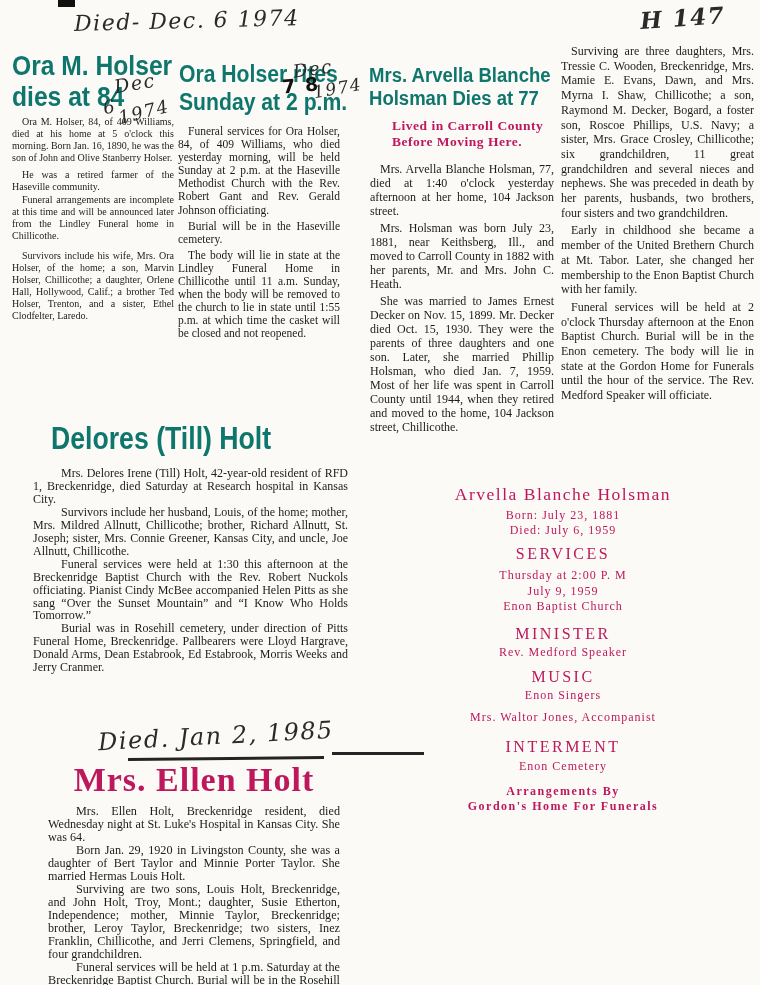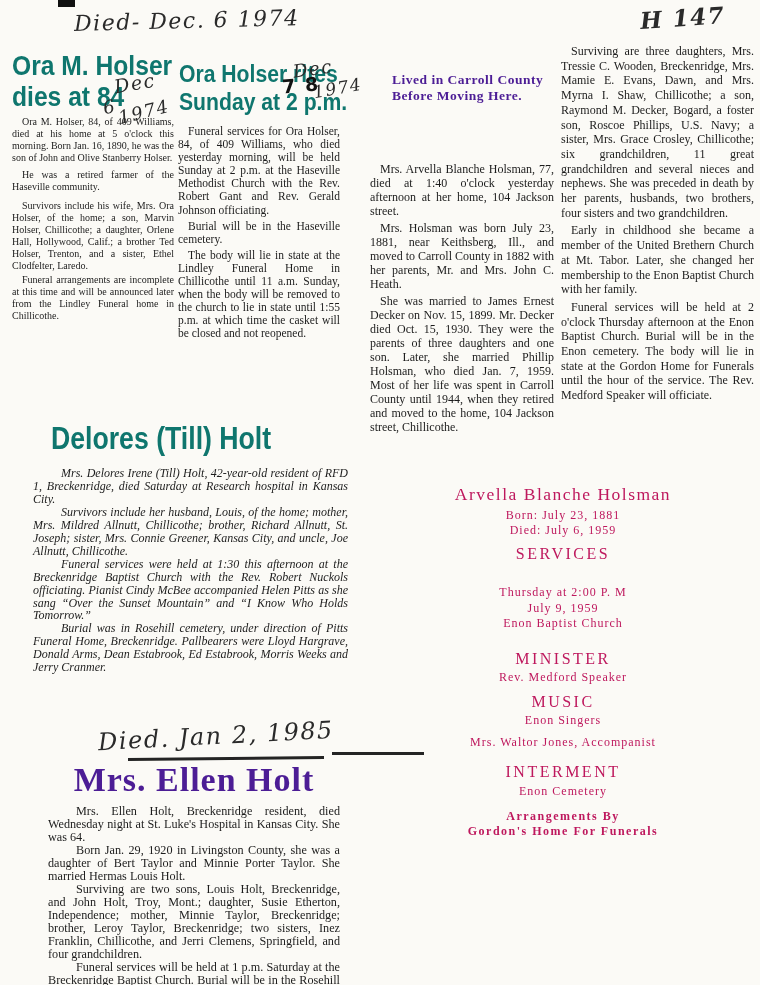--- a/index.html
+++ b/index.html
@@ -13,21 +13,21 @@
   .news { text-align:justify; }
   .news p { margin:0; text-indent:10px; }
   .news p + p { margin-top:3px; }
   .wide p { text-indent:28px; }
   .wide p + p { margin-top:0; }
   .abs { position:absolute; }
   
   .h-sans { font-family:"Liberation Sans", sans-serif; font-weight:bold; color:#0f766e; }
   .cond { display:inline-block; transform:scaleX(0.88); transform-origin:left top; white-space:nowrap; }
   .cond-c { display:inline-block; transform:scaleX(0.9); transform-origin:center top; white-space:nowrap; }
-  .h-serif { font-family:"Liberation Serif", serif; font-weight:bold; color:#4c1d95; }
+  .h-serif { font-family:"Liberation Serif", serif; font-weight:bold; color:#be185d; }
   
   .hw {
     position:absolute; font-family:"DejaVu Serif", serif; font-style:italic;
     color:#2a2a2a; white-space:nowrap; letter-spacing:1.5px;
   }
   
   .card { position:absolute; text-align:center; color:#be185d; }
   .card div { letter-spacing:1px; }
   .card .cname { font-size:17.5px; letter-spacing:1.5px; line-height:20px; }
   .card .meta { font-size:12px; line-height:14px; }
@@ -51,40 +51,44 @@
       <span class="cond">Ora M. Holser</span><br>
       <span class="cond">dies at 84</span>
     </div>
   </div>
   <div class="hw" style="left:114px; top:72px; font-size:19px; transform:rotate(-10deg);">Dec</div>
   <div class="hw" style="left:103px; top:96px; font-size:18px; transform:rotate(-12deg);">6</div>
   <div class="hw" style="left:118px; top:101px; font-size:18px; transform:rotate(-14deg);">1974</div>
   <div class="abs news" style="left:12px; top:116px; width:162px; font-size:10px; line-height:11.9px;">
     <p>Ora M. Holser, 84, of 409 Williams, died at his home at 5 o'clock this morning. Born Jan. 16, 1890, he was the son of John and Olive Stanberry Holser.</p>
     <p style="margin-top:5px;">He was a retired farmer of the Haseville community.</p>
+    <p style="margin-top:2px;">Funeral arrangements are incomplete at this time and will be announced later from the Lindley Funeral home in Chillicothe.</p>
     <p style="margin-top:8px;">Survivors include his wife, Mrs. Ora Holser, of the home; a son, Marvin Holser, Chillicothe; a daughter, Orlene Hall, Hollywood, Calif.; a brother Ted Holser, Trenton, and a sister, Ethel Clodfelter, Laredo.</p>
-    <p style="margin-top:2px;">Funeral arrangements are incomplete at this time and will be announced later from the Lindley Funeral home in Chillicothe.</p>
   </div>
 
   <div class="abs" style="left:179px; top:60px; width:172px;">
     <div class="h-sans" style="font-size:23px; line-height:28px;">
       <span class="cond" style="transform:scaleX(0.92);">Ora Holser rites</span><br>
       <span class="cond" style="transform:scaleX(0.92);">Sunday at 2 p.m.</span>
     </div>
   </div>
   <div class="hw" style="left:293px; top:58px; font-size:18px; transform:rotate(-8deg);">Dec</div>
   <div class="hw" style="left:282px; top:74px; font-size:19px; font-weight:bold; font-style:normal; font-family:'DejaVu Sans',sans-serif; transform:rotate(-5deg); color:#121212;">7 8</div>
   <div class="hw" style="left:313px; top:78px; font-size:17px; transform:rotate(-10deg);">1974</div>
   <div class="abs news" style="left:178px; top:125px; width:162px; font-size:11.5px; line-height:13.1px;">
     <p>Funeral services for Ora Holser, 84, of 409 Williams, who died yesterday morning, will be held Sunday at 2 p.m. at the Haseville Methodist Church with the Rev. Robert Gant and Rev. Gerald Johnson officiating.</p>
     <p>Burial will be in the Haseville cemetery.</p>
     <p>The body will lie in state at the Lindley Funeral Home in Chillicothe until 11 a.m. Sunday, when the body will be removed to the church to lie in state until 1:55 p.m. at which time the casket will be closed and not reopened.</p>
   </div>
 
   <div class="abs" style="left:369px; top:64px; width:190px;">
+    <div class="h-sans" style="font-size:19.5px; line-height:23px;">
+      <span class="cond" style="transform:scaleX(0.95);">Mrs. Arvella Blanche</span><br>
+      <span class="cond" style="transform:scaleX(0.95);">Holsman Dies at 77</span>
+    </div>
     <div class="h-serif" style="font-size:13.5px; line-height:15.5px; margin:8px 0 0 23px; letter-spacing:0.5px;">
       <span>Lived in Carroll County</span><br>
       <span>Before Moving Here.</span>
     </div>
   </div>
   <div class="abs news" style="left:370px; top:162px; width:184px; font-size:12px; line-height:14px;">
     <p>Mrs. Arvella Blanche Holsman, 77, died at 1:40 o'clock yesterday afternoon at her home, 104 Jackson street.</p>
     <p>Mrs. Holsman was born July 23, 1881, near Keithsberg, Ill., and moved to Carroll County in 1882 with her parents, Mr. and Mrs. John C. Heath.</p>
     <p>She was married to James Ernest Decker on Nov. 15, 1899. Mr. Decker died Oct. 15, 1930. They were the parents of three daughters and one son. Later, she married Phillip Holsman, who died Jan. 7, 1959. Most of her life was spent in Carroll County until 1944, when they retired and moved to the home, 104 Jackson street, Chillicothe.</p>
   </div>
@@ -92,21 +96,21 @@
   <div class="abs news" style="left:561px; top:44px; width:193px; font-size:12px; line-height:14.7px;">
     <p>Surviving are three daughters, Mrs. Tressie C. Wooden, Breckenridge, Mrs. Mamie E. Evans, Dawn, and Mrs. Myrna I. Shaw, Chillicothe; a son, Raymond M. Decker, Bogard, a foster son, Roscoe Phillips, U.S. Navy; a sister, Mrs. Grace Crosley, Chillicothe; six grandchildren, 11 great grandchildren and several nieces and nephews. She was preceded in death by her parents, husbands, two brothers, four sisters and two grandchildren.</p>
     <p>Early in childhood she became a member of the United Brethern Church at Mt. Tabor. Later, she changed her membership to the Enon Baptist Church with her family.</p>
     <p>Funeral services will be held at 2 o'clock Thursday afternoon at the Enon Baptist Church. Burial will be in the Enon cemetery. The body will lie in state at the Gordon Home for Funerals until the hour of the service. The Rev. Medford Speaker will officiate.</p>
   </div>
 
   <div class="abs" style="left:33px; top:421px; width:315px;">
     <div class="h-sans" style="font-size:31px; line-height:36px; text-align:left;">
       <span class="cond-c" style="transform:scaleX(0.86);">Delores (Till) Holt</span>
     </div>
-    <div class="news wide" style="margin-top:10px; font-size:12px; line-height:12.95px;font-style:italic;">
+    <div class="news wide" style="margin-top:10px; font-size:12px; line-height:12.95px;">
       <p>Mrs. Delores Irene (Till) Holt, 42-year-old resident of RFD 1, Breckenridge, died Saturday at Research hospital in Kansas City.</p>
       <p>Survivors include her husband, Louis, of the home; mother, Mrs. Mildred Allnutt, Chillicothe; brother, Richard Allnutt, St. Joseph; sister, Mrs. Connie Greener, Kansas City, and uncle, Joe Allnutt, Chillicothe.</p>
       <p>Funeral services were held at 1:30 this afternoon at the Breckenridge Baptist Church with the Rev. Robert Nuckols officiating. Pianist Cindy McBee accompanied Helen Pitts as she sang “Over the Sunset Mountain” and “I Know Who Holds Tomorrow.”</p>
       <p>Burial was in Rosehill cemetery, under direction of Pitts Funeral Home, Breckenridge. Pallbearers were Lloyd Hargrave, Donald Arms, Dean Estabrook, Ed Estabrook, Morris Weeks and Jerry Cranmer.</p>
     </div>
   </div>
 
   <div class="hw" style="left:98px; top:722px; font-size:24px; transform:rotate(-3deg);">Died. Jan 2, 1985</div>
   <div class="rule" style="left:128px; top:757px; width:196px; height:3px; transform:rotate(-0.6deg);"></div>
   <div class="rule" style="left:332px; top:752px; width:92px; height:3px;"></div>
@@ -121,24 +125,24 @@
       <p>Surviving are two sons, Louis Holt, Breckenridge, and John Holt, Troy, Mont.; daughter, Susie Etherton, Independence; mother, Minnie Taylor, Breckenridge; brother, Leroy Taylor, Breckenridge; two sisters, Inez Franklin, Chillicothe, and Jerri Clemens, Springfield, and four grandchildren.</p>
       <p>Funeral services will be held at 1 p.m. Saturday at the Breckenridge Baptist Church. Burial will be in the Rosehill cemetery near Breckenridge, under direction of the Pitts Funeral Chapel in Braymer.</p>
     </div>
   </div>
 
   <div class="card" style="left:418px; top:484px; width:290px;">
     <div class="cname">Arvella Blanche Holsman</div>
     <div class="meta" style="margin-top:4px;">Born:  July 23, 1881</div>
     <div class="meta" style="margin-top:1px;">Died:  July 6, 1959</div>
     <div class="chead" style="margin-top:8px;text-align:center;">SERVICES</div>
-    <div class="cline" style="margin-top:22px;">Thursday at 2:00 P. M</div>
+    <div class="cline" style="margin-top:5px;">Thursday at 2:00 P. M</div>
     <div class="cline" style="margin-top:2px;text-align:center;">July 9, 1959</div>
     <div class="cline" style="margin-top:1px;">Enon Baptist Church</div>
-    <div class="chead" style="margin-top:20px;">MINISTER</div>
+    <div class="chead" style="margin-top:12px;">MINISTER</div>
     <div class="cline" style="margin-top:2px;">Rev. Medford Speaker</div>
     <div class="chead" style="margin-top:9px;">MUSIC</div>
     <div class="cline" style="margin-top:2px;">Enon Singers</div>
     <div class="cline" style="margin-top:8px;">Mrs. Waltor Jones,  Accompanist</div>
     <div class="chead" style="margin-top:14px;">INTERMENT</div>
     <div class="cline" style="margin-top:3px;">Enon Cemetery</div>
     <div class="cline" style="margin-top:11px; font-weight:bold; letter-spacing:1.5px;">Arrangements By</div>
     <div class="cline" style="margin-top:1px; font-weight:bold; letter-spacing:1.5px;">Gordon's Home For Funerals</div>
   </div>
 

